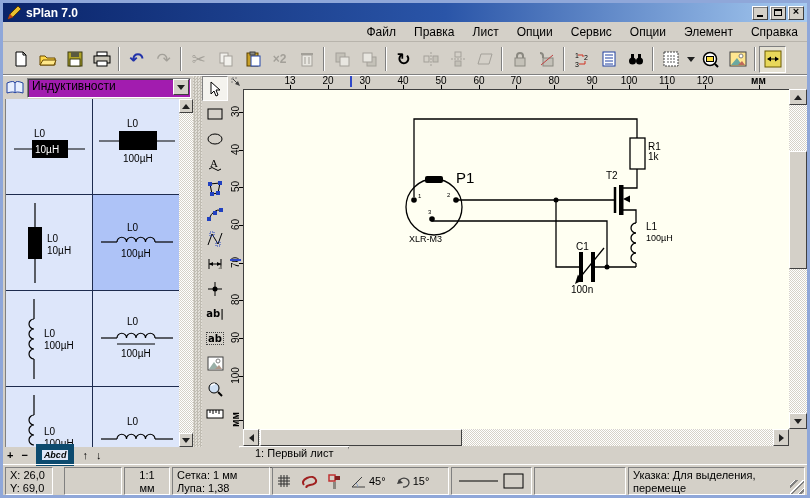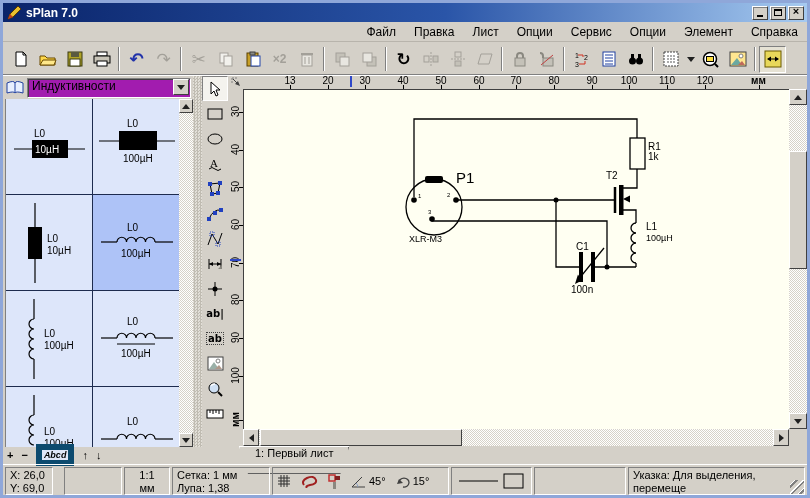--- a/index.html
+++ b/index.html
@@ -68,21 +68,21 @@
   .vscroll{position:absolute;left:786px;top:86px;width:18px;height:340px;background:repeating-conic-gradient(#fff 0 25%,#d6d2c8 0 50%);background-size:2px 2px;}
   .hscroll{position:absolute;left:240px;top:426px;width:546px;height:17px;background:repeating-conic-gradient(#fff 0 25%,#d6d2c8 0 50%);background-size:2px 2px;}
   .scbtn{position:absolute;background:#d4d0c8;border:1px solid;border-color:#fff #404040 #404040 #fff;display:flex;align-items:center;justify-content:center;}
   .thumb{position:absolute;background:#d4d0c8;border:1px solid;border-color:#fff #404040 #404040 #fff;}
   .tri-up{width:0;height:0;border-left:4px solid transparent;border-right:4px solid transparent;border-bottom:5px solid #202020;}
   .tri-dn{width:0;height:0;border-left:4px solid transparent;border-right:4px solid transparent;border-top:5px solid #202020;}
   .tri-lf{width:0;height:0;border-top:4px solid transparent;border-bottom:4px solid transparent;border-right:5px solid #202020;}
   .tri-rt{width:0;height:0;border-top:4px solid transparent;border-bottom:4px solid transparent;border-left:5px solid #202020;}
   
   .tabrow{position:absolute;left:226px;top:443px;width:578px;height:17px;}
-  .sheettab{position:absolute;left:10px;top:0;height:28px;padding:1px 16px 0 16px;font-size:11px;background:#d4d0c8;
+  .sheettab{position:absolute;left:10px;top:0;height:22px;padding:1px 16px 0 16px;font-size:11px;background:#d4d0c8;
     clip-path:polygon(0 0,100% 0,calc(100% - 9px) 100%,9px 100%);box-shadow:inset 0 1px 0 #fff,inset 1px 0 0 #fff,inset -1px 0 0 #606060,inset 0 -1px 0 #606060;}
   
   .statusbar{position:absolute;left:0;top:461px;width:804px;height:31px;border-top:1px solid #fff;box-shadow:0 1px 0 #808080;}
   .spanel{position:absolute;top:2px;height:28px;border:1px solid;border-color:#808080 #fff #fff #808080;font-size:11px;line-height:13px;padding:1px 4px;}
   .sicons{display:flex;align-items:center;gap:10px;}
   .grip{position:absolute;right:0;bottom:0;width:14px;height:14px;
     background:repeating-linear-gradient(135deg,transparent 0 3px,#fff 3px 4px,#808080 4px 6px);}
 </style>
 </head>
 <body>

